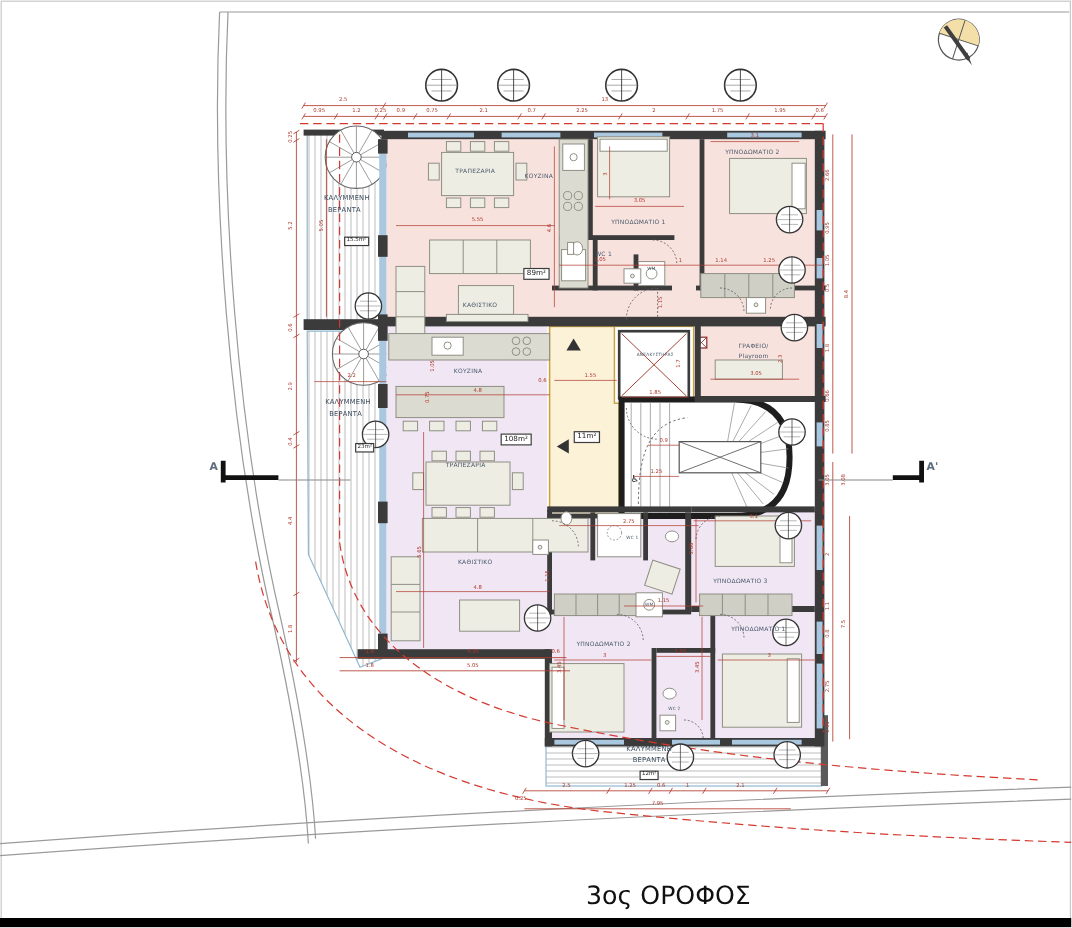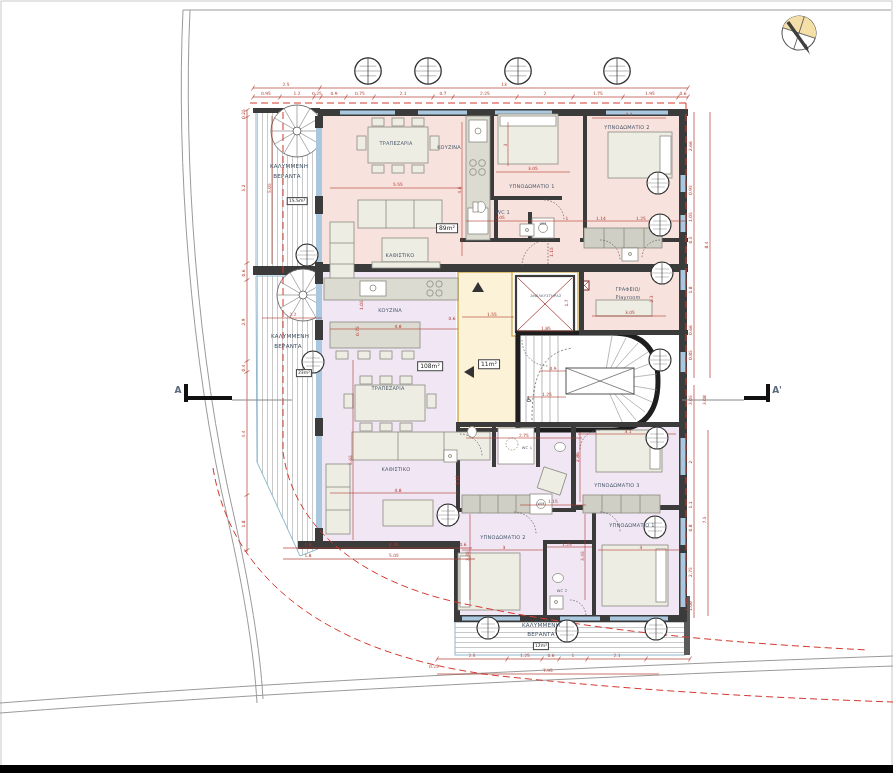--- a/index.html
+++ b/index.html
@@ -461,15 +461,16 @@
 <i class="dim" style="left:553px;top:501px">1.15</i>
 <i class="dim dimv" style="left:467px;top:556px">3.45</i>
 <i class="dim dimv" style="left:582px;top:556px">3.45</i>
 <i class="dim" style="left:567px;top:544px">1.25</i>
 <i class="dim" style="left:504px;top:547px">3</i>
 <i class="dim" style="left:641px;top:547px">3</i>
 <i class="dim" style="left:628px;top:431px">3.1</i>
 <i class="dim dimv" style="left:577px;top:457px">2.86</i>
 <i class="dim" style="left:293px;top:314px">2.2</i>
 
+<span class="title" style="left:557px;top:746px">3ος ΟΡΟΦΟΣ</span>
 <div class="bottombar"></div>
 
 </div>
 
 </body></html>

